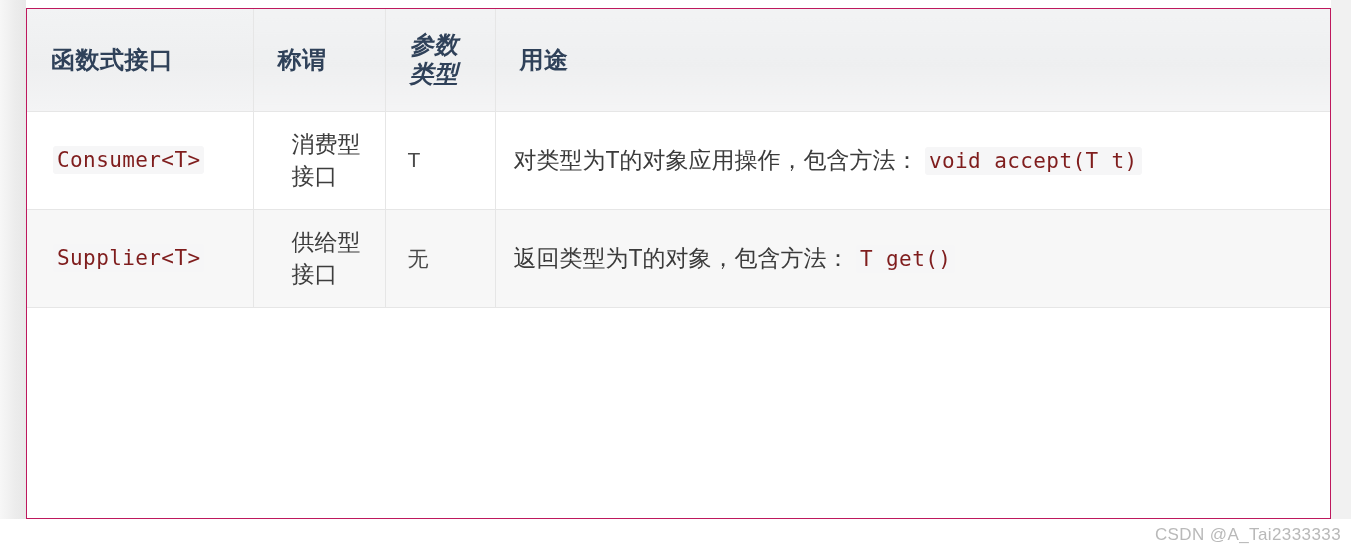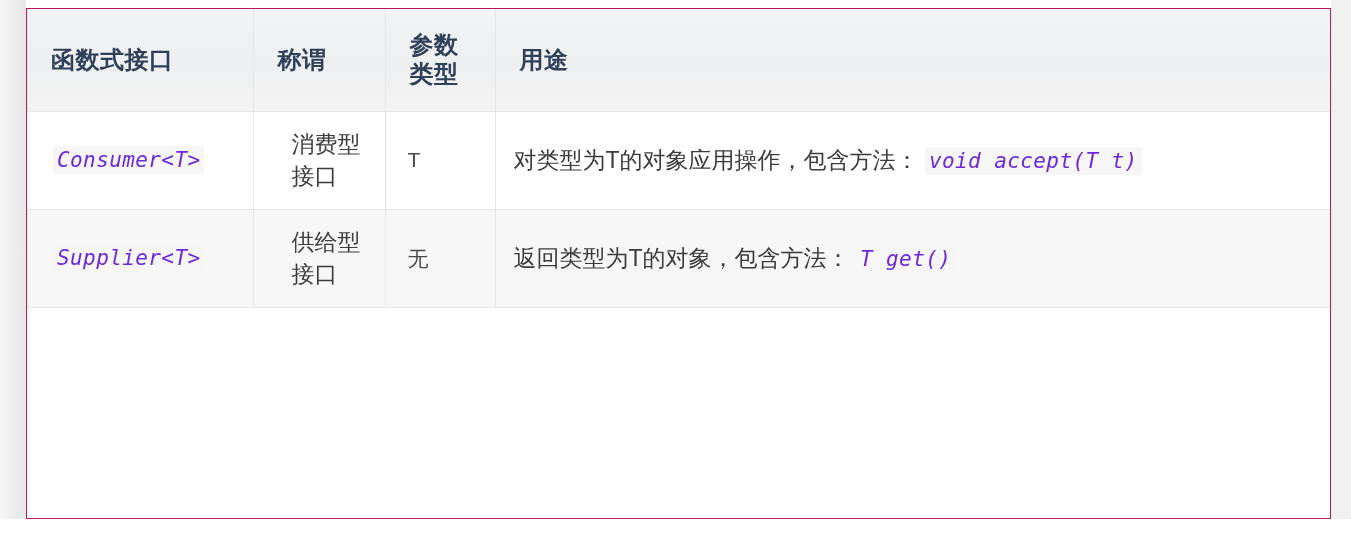--- a/index.html
+++ b/index.html
@@ -85,46 +85,45 @@
     line-height: 1.55;
   }
 
   td.col-iface { width: 226px; padding-left: 26px; }
   td.col-name  { width: 132px; padding-left: 38px; }
   td.col-ptype { width: 110px; padding-left: 22px; }
   td.col-usage { padding-left: 18px; padding-right: 4px; }
 
   th.col-iface { width: 226px; }
   th.col-name  { width: 132px; }
-  th.col-ptype { width: 110px; }
+  th.col-ptype { width: 110px; font-style: italic; }
 
   .name-zh {
     font-size: 23px;
     color: #3d3d3d;
     line-height: 1.42;
   }
   .name-zh span { display: block; }
 
   .ptype {
     font-size: 21px;
     color: #4a4a4a;
     font-family: "Liberation Sans", "DejaVu Sans", sans-serif;
   }
 
   code.inline-code {
     font-family: "DejaVu Sans Mono", "Liberation Mono", monospace;
-    color: #6d28d9;
+    color: #7f1d1d;
     background: #f6f6f7;
     border-radius: 3px;
     padding: 2px 4px;
     font-size: 21px;
     letter-spacing: 0.4px;
     white-space: normal;
     word-break: break-word;
-    font-style: italic;
   }
   code.iface-code {
     font-size: 21px;
     line-height: 1.7;
     display: inline;
   }
 
   .usage-text {
     font-size: 23px;
     color: #3b3b3b;
@@ -210,13 +209,14 @@
             </div>
           </td>
         </tr>
 
 
 
       </tbody>
     </table>
   </div>
 
+  <div id="watermark">CSDN @A_Tai2333333</div>
 </div>
 
 </body></html>

